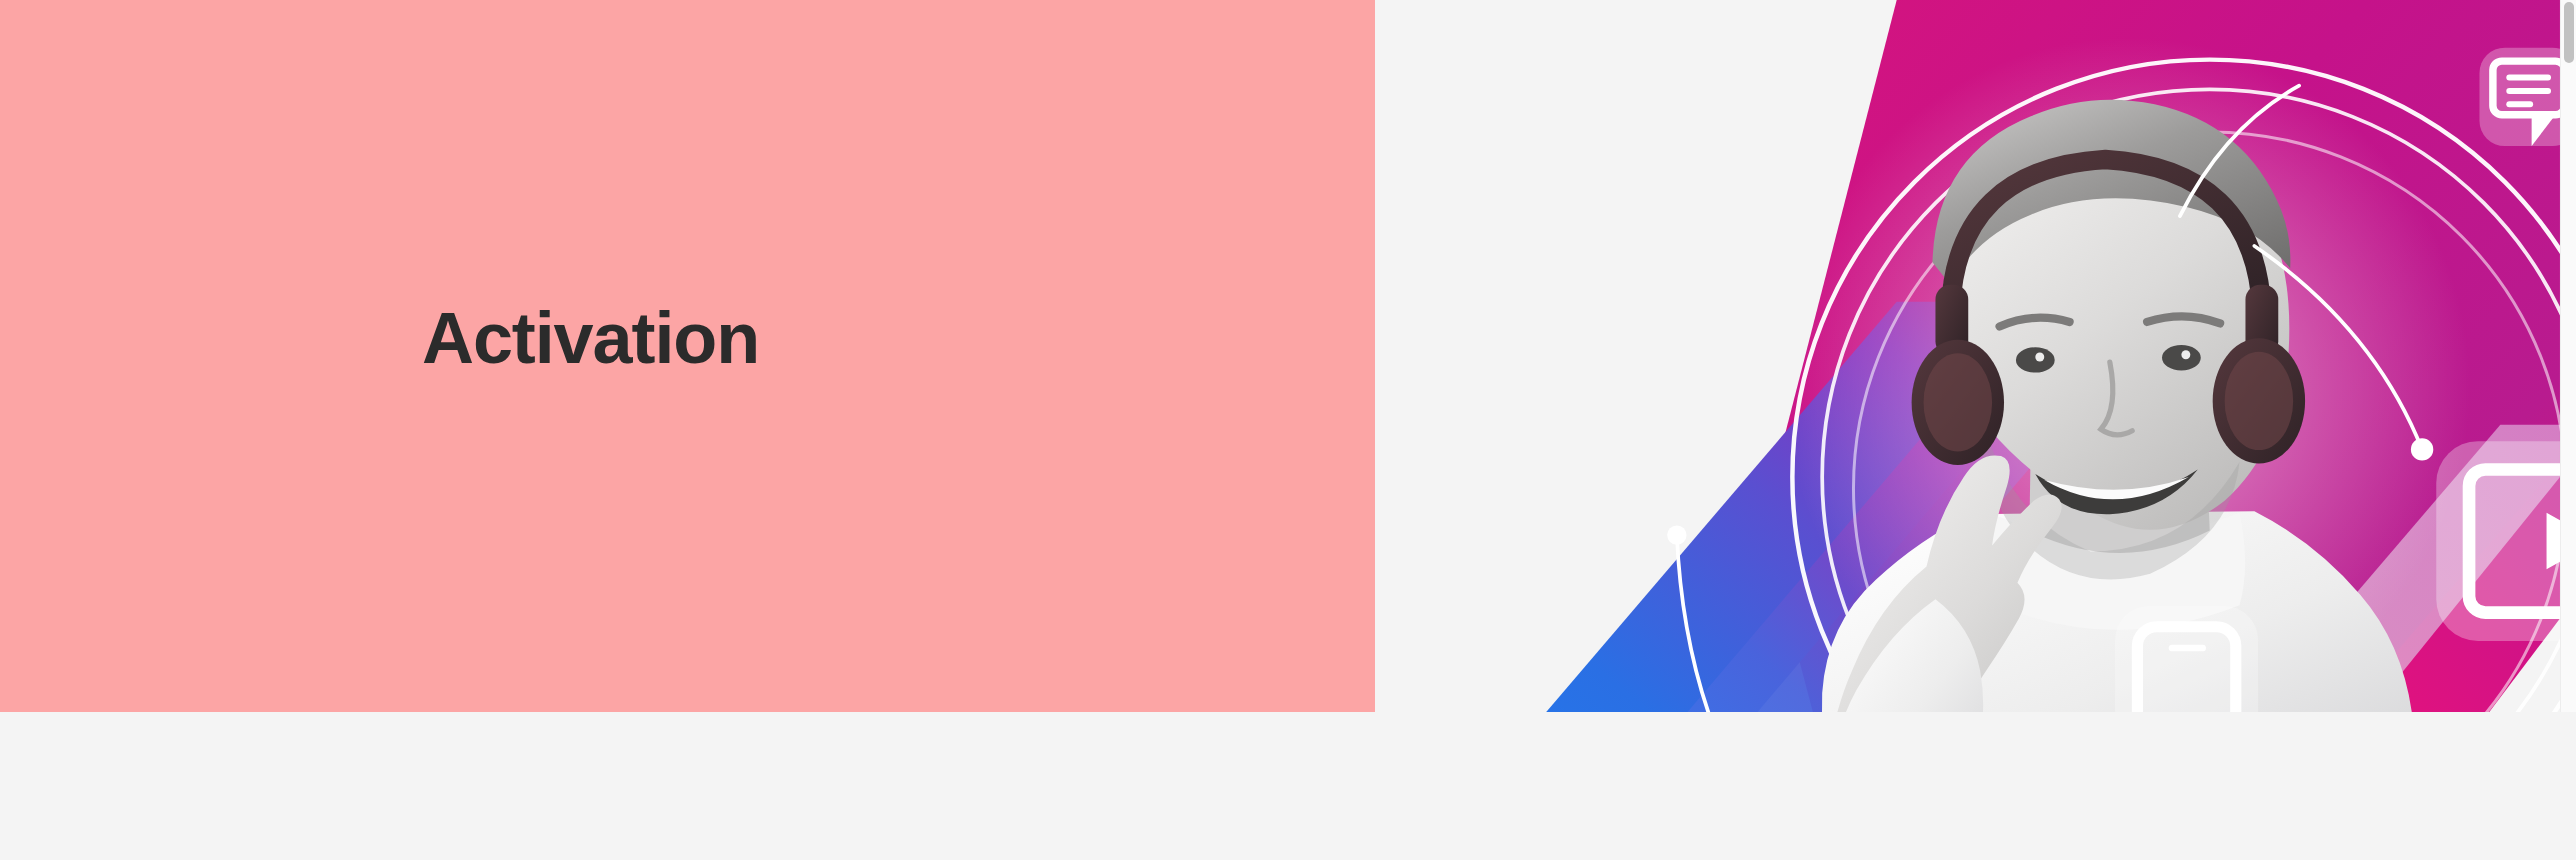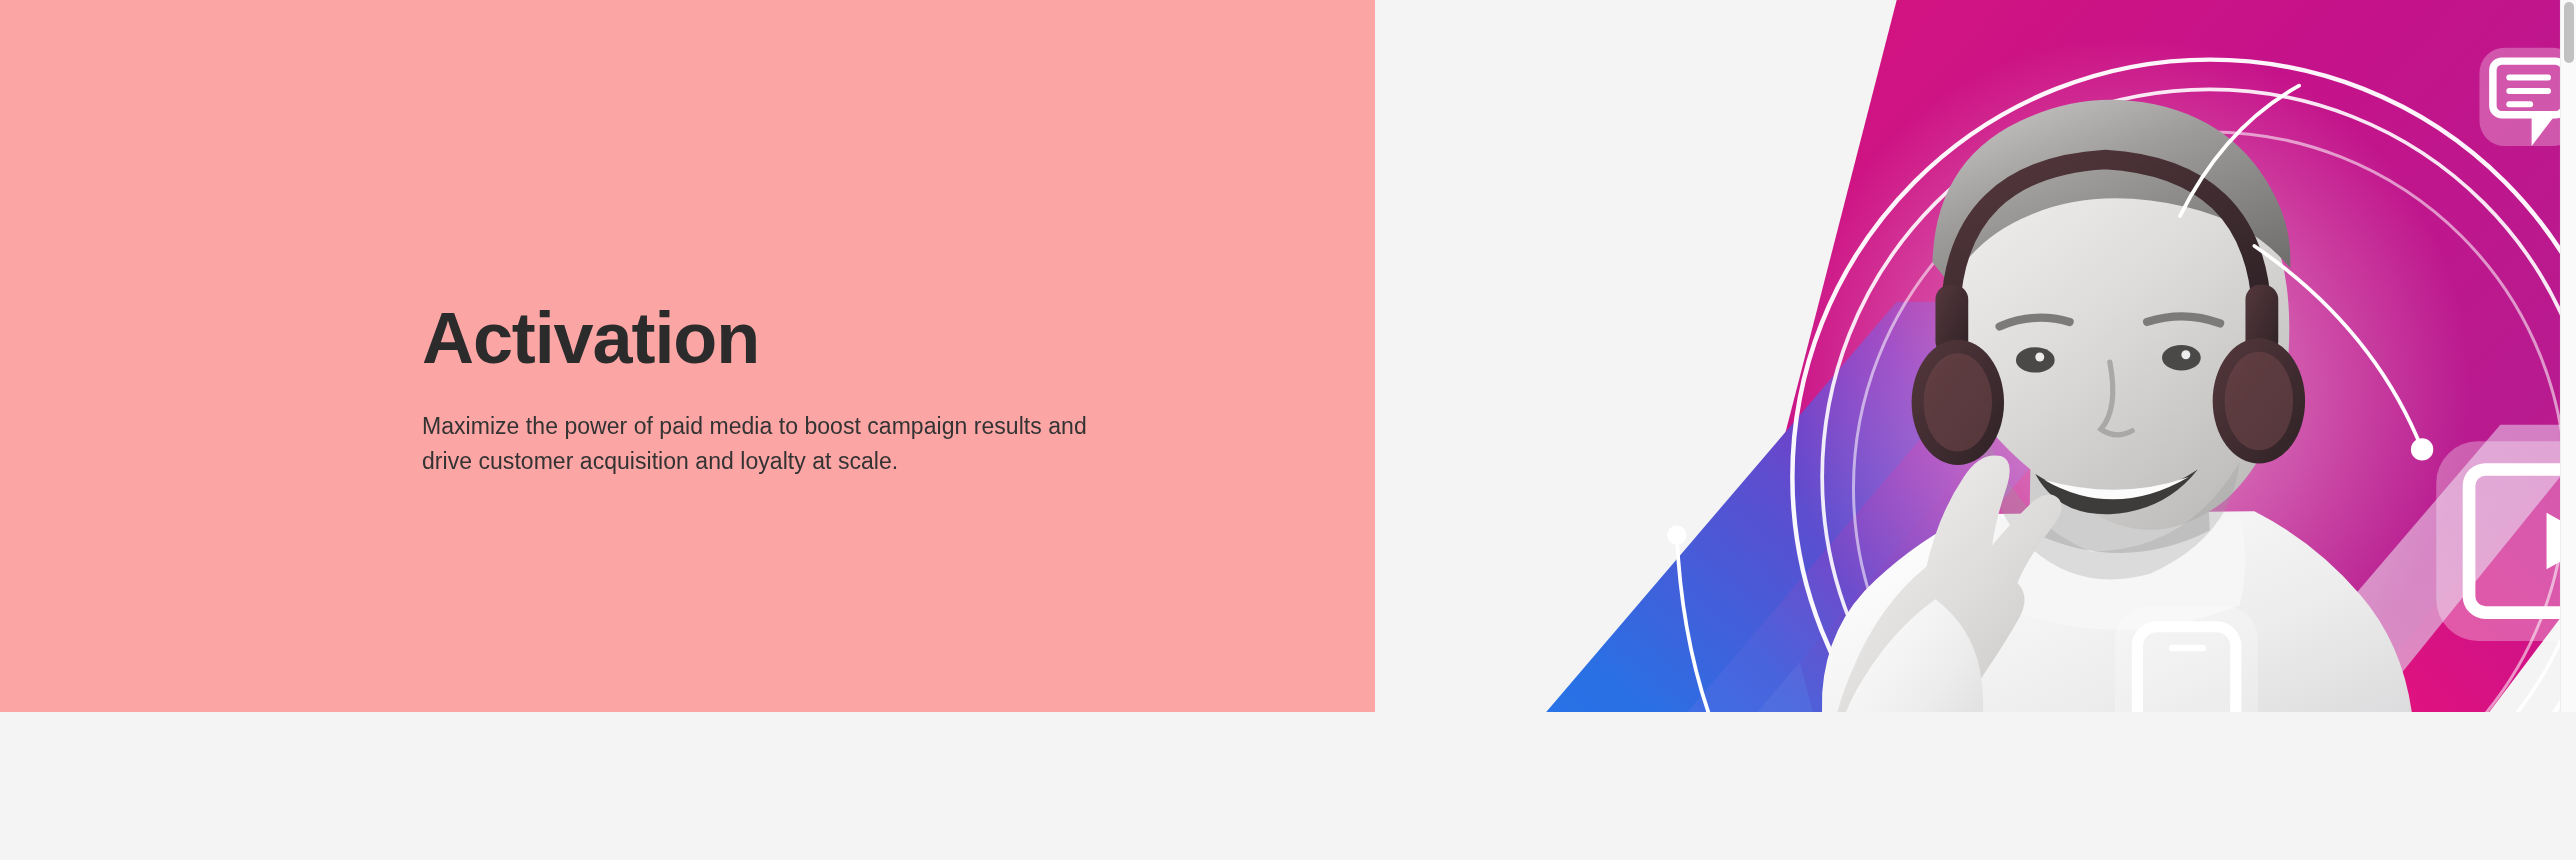--- a/index.html
+++ b/index.html
@@ -253,21 +253,20 @@
           <rect x="-30" y="-28" width="192" height="282" rx="46" fill="#ffffff" opacity="0.28"></rect>
           <rect x="0" y="0" width="132" height="226" rx="26" fill="none" stroke="#ffffff" stroke-width="15"></rect>
           <rect x="42" y="24" width="50" height="9" rx="4.5" fill="#ffffff"></rect>
         </g>
       </g>
     </svg>
   </div>
 
   <div class="copy-block">
     <h1 class="hero-title">Activation</h1>
-    <p class="hero-subtitle">Maximize the power of paid media to boost campaign results and drive customer acquisition and loyalty at scale.</p>
   </div>
 
   <div class="scrollbar-track">
     <div class="scrollbar-thumb"></div>
   </div>
 
 </div>
 
 
 </body></html>

